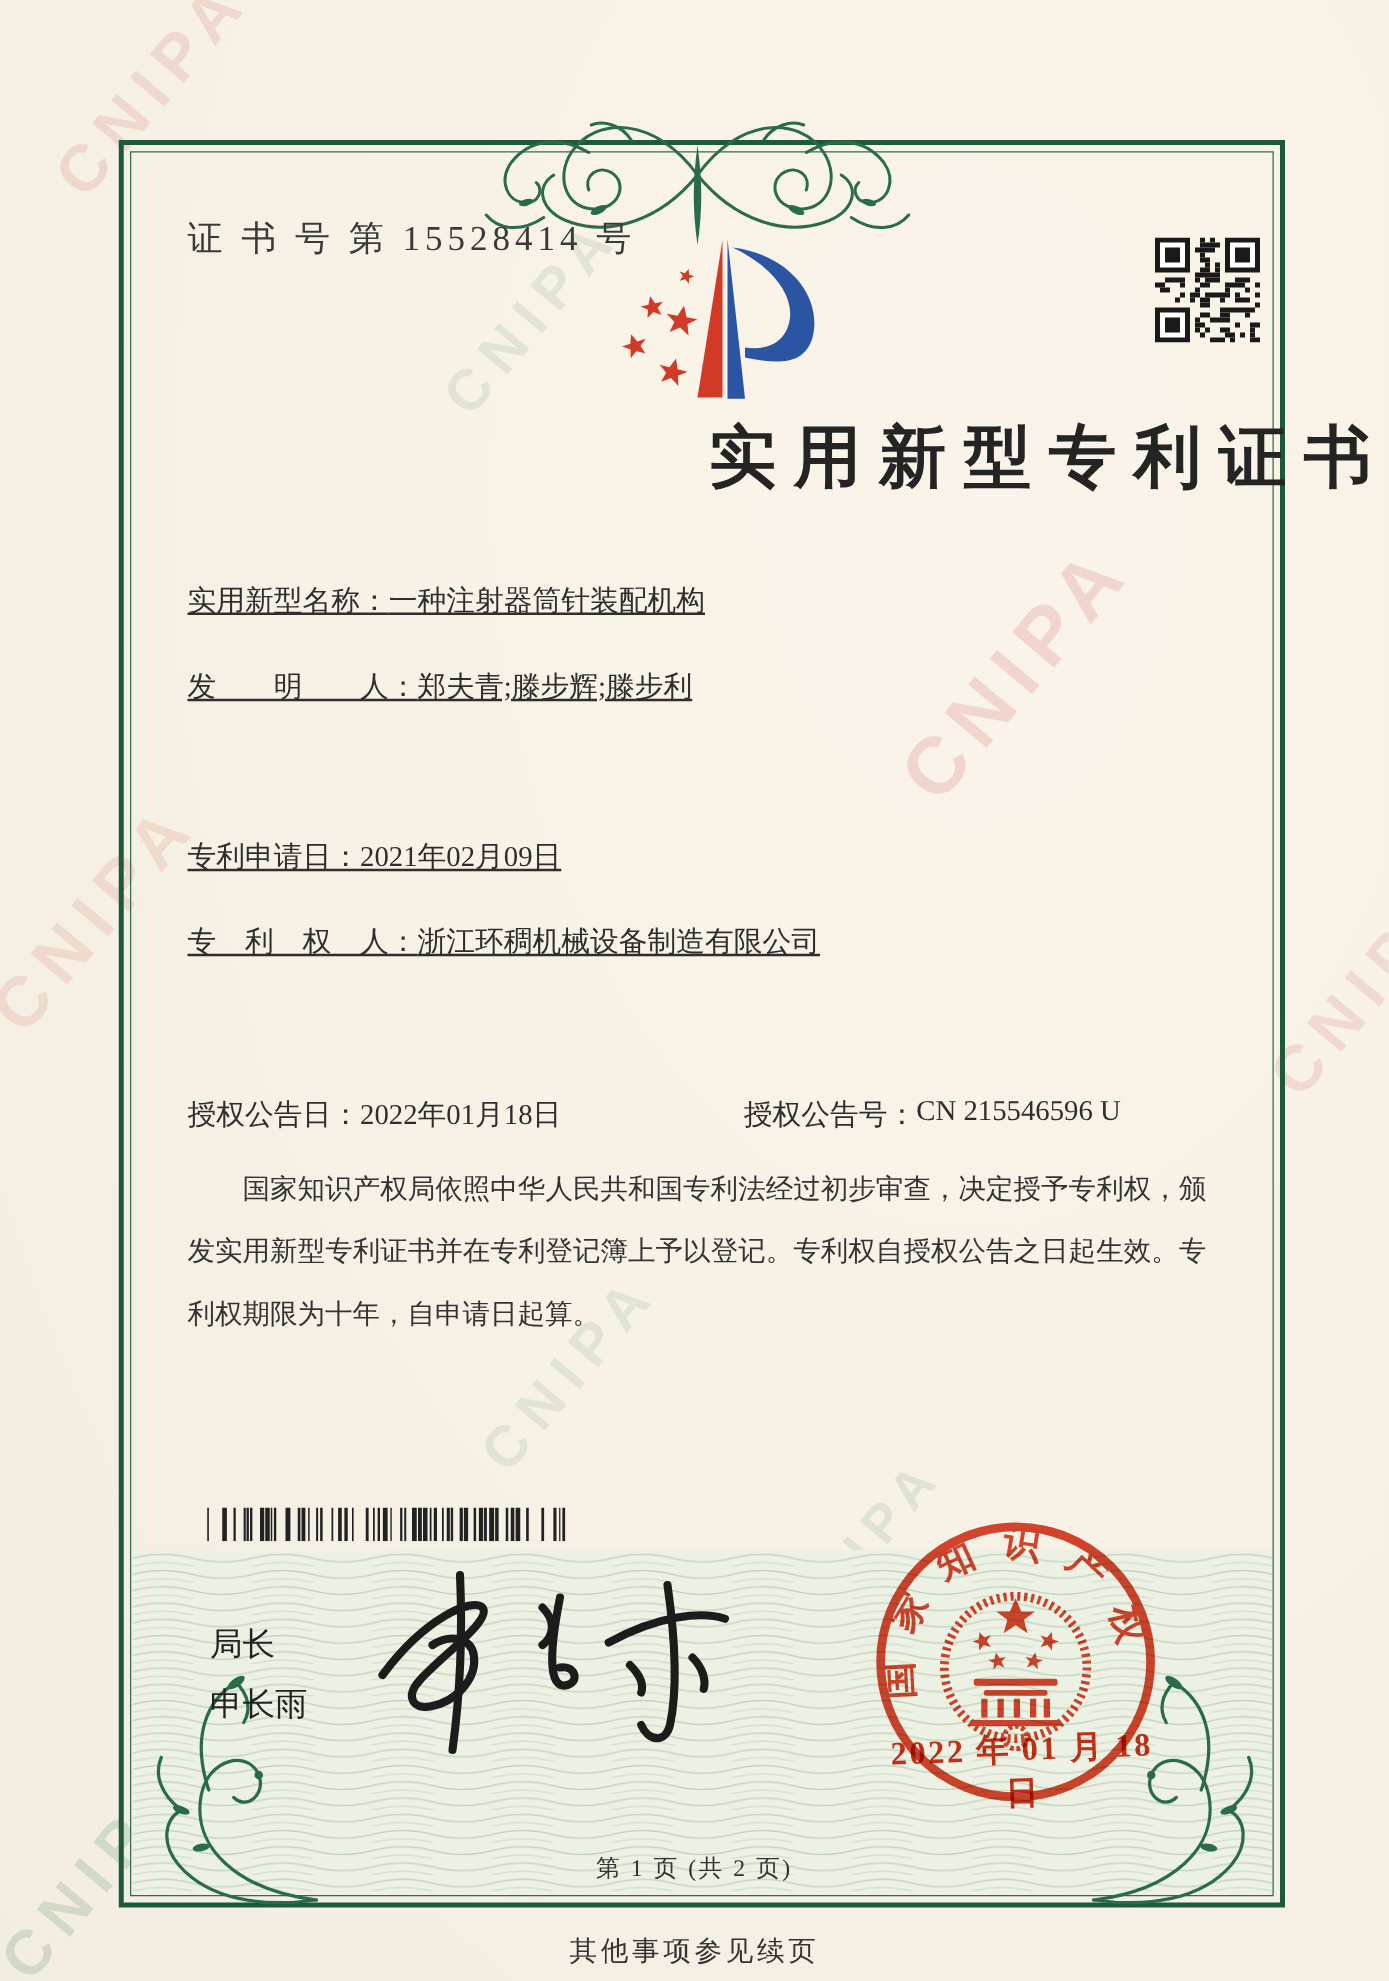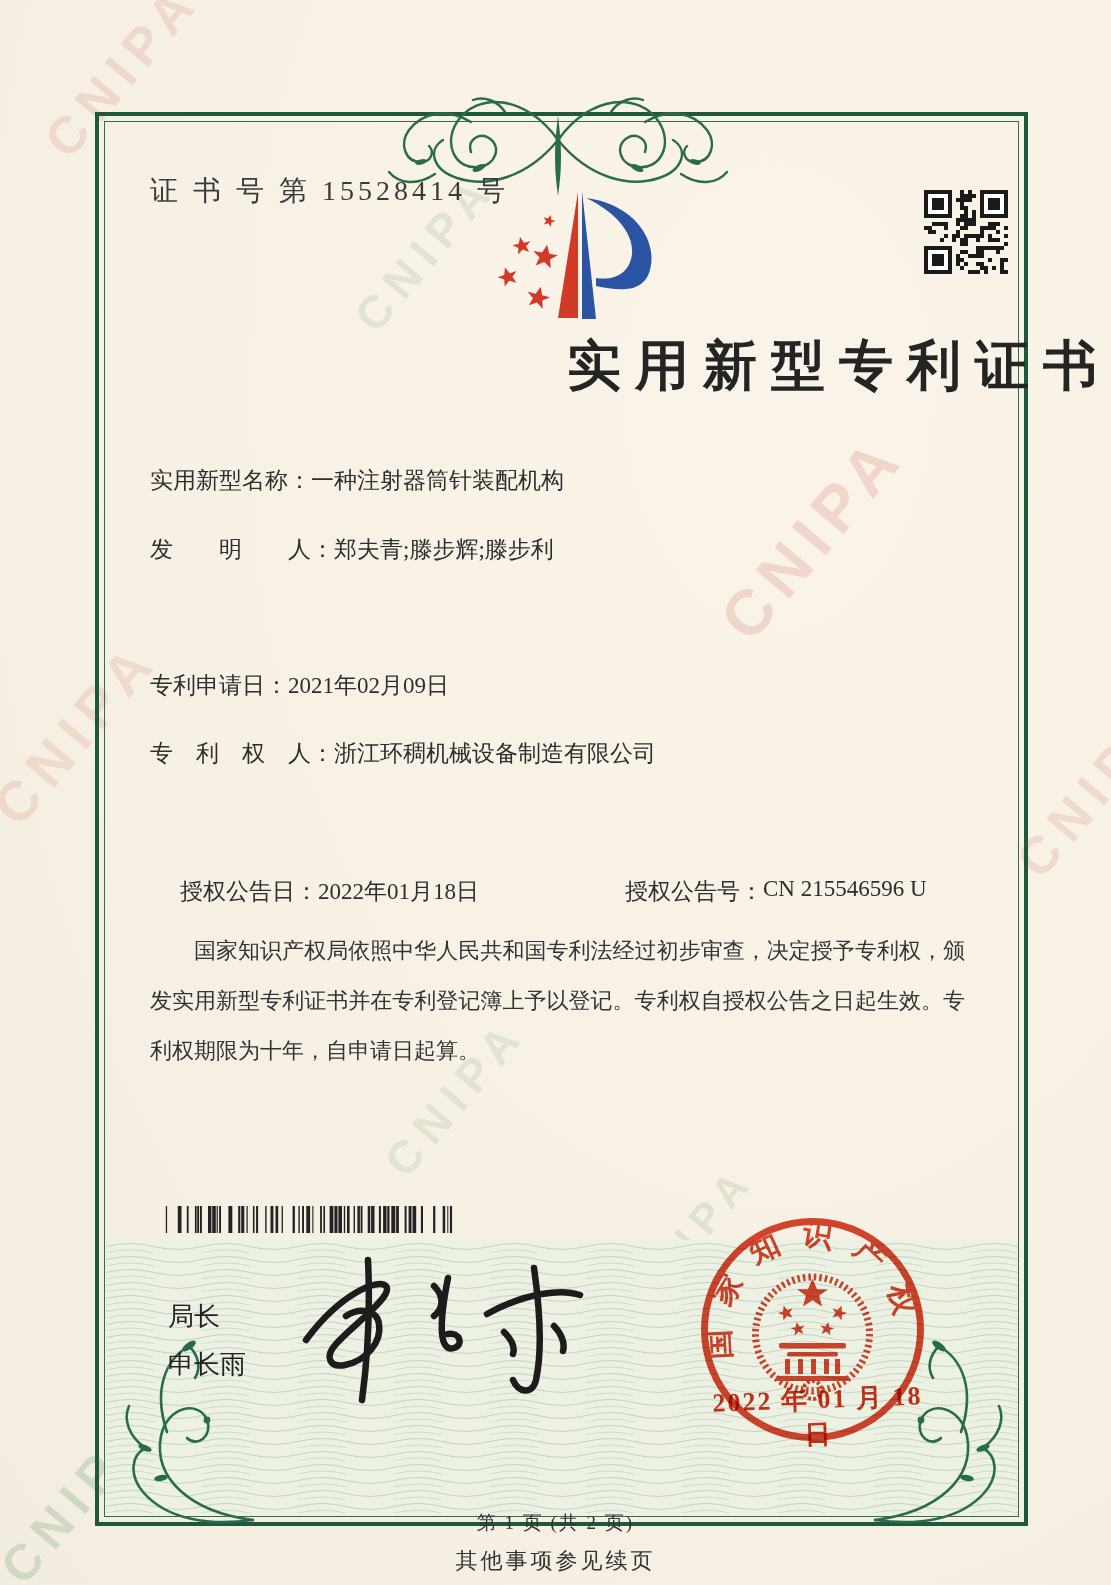--- a/index.html
+++ b/index.html
@@ -27,50 +27,50 @@
   .wm7 { left:600px; top:1215px; font-size:42px; color:#a8c2a6; opacity:.30; }
   .wm8 { left:-25px; top:1470px; font-size:50px; color:#9dbd9f; opacity:.40; }
   
   .cert-no { position:absolute; left:150px; top:172px; font-size:28px; color:#3a3a3a;
     letter-spacing:4px; }
   .logo { position:absolute; left:492px; top:178px; }
   .qr { position:absolute; left:924px; top:190px; width:84px; height:84px; }
   .title { position:absolute; left:0; top:330px; width:100%; text-align:right;
     font-size:54px; font-weight:bold; color:#242424; letter-spacing:14px; }
   
-  .field { position:absolute; left:150px; font-size:23px; color:#2e2e2e; display:flex; }
+  .field { position:absolute; left:150px; font-size:23px; color:#2e2e2e; display:flex;text-decoration:underline; }
   .field .lbl { white-space:pre; }
   .field .val { white-space:pre-wrap; }
   .f-name   { top:465px; }
   .f-inv    { top:534px; }
   .f-patno  { top:602px; letter-spacing:1px; }
   .f-appdate{ top:670px; }
   .f-owner  { top:738px; }
   .f-addr   { top:806px; }
   .f-addr .val { width:632px; line-height:1.78; }
   .grant-row { position:absolute; left:150px; top:876px; width:812px; font-size:23px;
-    color:#2e2e2e; display:flex;margin-left:30px; }
+    color:#2e2e2e; display:flex; }
   .grant-left { width:445px; display:flex; }
   .grant-right { display:flex; }
   
   .body-text { position:absolute; left:150px; top:926px; width:815px; font-size:22px;
     line-height:2.28; color:#333; text-align:justify; }
   .body-text p { text-indent:2em; }
   
   .wave-panel { position:absolute; left:106px; top:1240px; width:912px; height:277px; }
   .barcode { position:absolute; left:163px; top:1206px; width:296px; height:27px; }
-  .signer { position:absolute; left:168px; top:1292px; font-family:Liberation Sans, sans-serif;
+  .signer { position:absolute; left:168px; top:1292px; font-family:Liberation Serif, serif;
     font-size:26px; color:#222; line-height:1.85; }
   .signature { position:absolute; left:282px; top:1252px; }
   .seal { position:absolute; left:695px; top:1212px; mix-blend-mode:multiply; }
   .seal-date { position:absolute; left:698px; top:1382px; width:240px; text-align:center;
     font-size:26px; color:#cf3318; letter-spacing:2px; transform:rotate(-2deg);
     mix-blend-mode:multiply; font-weight:bold; }
   .page-num { position:absolute; left:0; top:1482px; width:100%; text-align:center;
-    font-size:19px; color:#333; letter-spacing:2px;margin-top:28px; }
+    font-size:19px; color:#333; letter-spacing:2px; }
   .continuation { position:absolute; left:0; top:1546px; width:100%; text-align:center;
     font-size:22px; color:#333; letter-spacing:3px; }
   
   .orn-top { position:absolute; left:375px; top:82px; }
   .orn-bl  { position:absolute; left:95px;  top:1328px; }
   .orn-br  { position:absolute; left:868px; top:1328px; }
 </style>
 </head>
 <body>
 

